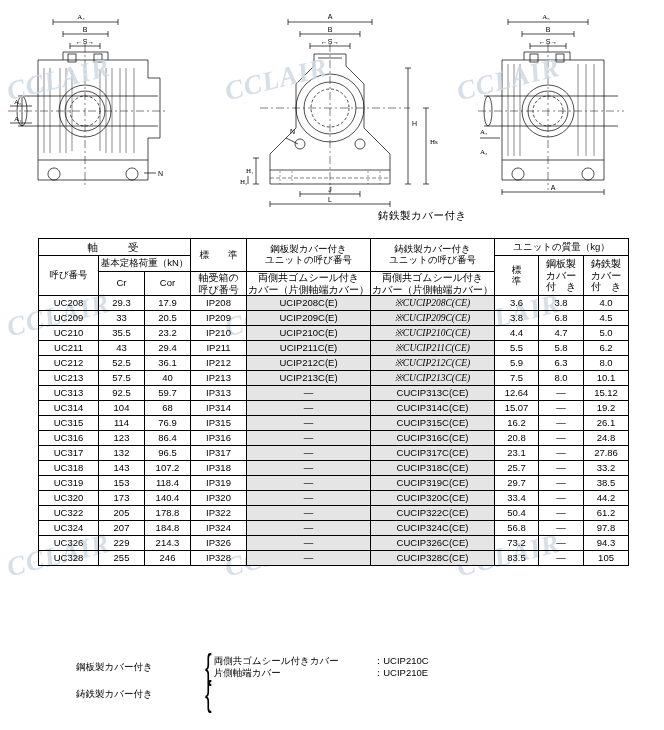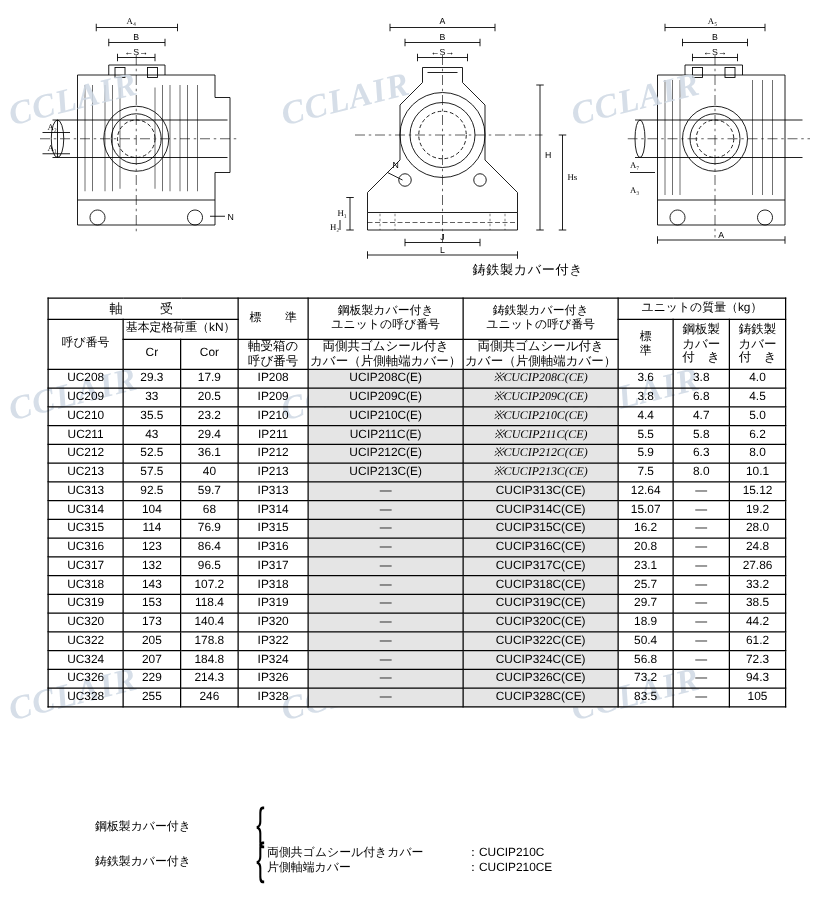--- a/index.html
+++ b/index.html
@@ -8,21 +8,21 @@
     background:#ffffff;
     font-family:"Liberation Sans", sans-serif;
     color:#000;
     position:relative;
     overflow:hidden;
   }
   .page{position:relative;width:664px;height:730px;}
 
   
   .drawings{position:relative;height:232px;width:664px;}
-  .draw-box{position:absolute;margin-left:24px;}
+  .draw-box{position:absolute;}
   .draw-svg{display:block;}
 
   .caption{
     position:absolute;
     font-size:10.5px;
     letter-spacing:0.5px;
   }
 
   
   .wm{
@@ -407,21 +407,21 @@
           </tr>
           <tr>
             <td class="rowcell left">UC315</td>
             <td class="rowcell ">114</td>
             <td class="rowcell ">76.9</td>
             <td class="rowcell ">IP315</td>
             <td class="rowcell shade ">—</td>
             <td class="rowcell shade bold">CUCIP315C(CE)</td>
             <td class="rowcell ">16.2</td>
             <td class="rowcell ">—</td>
-            <td class="rowcell ">28.0</td>
+            <td class="rowcell ">26.1</td>
           </tr>
           <tr>
             <td class="rowcell left">UC316</td>
             <td class="rowcell ">123</td>
             <td class="rowcell ">86.4</td>
             <td class="rowcell ">IP316</td>
             <td class="rowcell shade ">—</td>
             <td class="rowcell shade bold">CUCIP316C(CE)</td>
             <td class="rowcell ">20.8</td>
             <td class="rowcell ">—</td>
@@ -460,21 +460,21 @@
             <td class="rowcell ">—</td>
             <td class="rowcell ">38.5</td>
           </tr>
           <tr class="grp-sep">
             <td class="rowcell left">UC320</td>
             <td class="rowcell ">173</td>
             <td class="rowcell ">140.4</td>
             <td class="rowcell ">IP320</td>
             <td class="rowcell shade ">—</td>
             <td class="rowcell shade bold">CUCIP320C(CE)</td>
-            <td class="rowcell ">18.9</td>
+            <td class="rowcell ">33.4</td>
             <td class="rowcell ">—</td>
             <td class="rowcell ">44.2</td>
           </tr>
           <tr>
             <td class="rowcell left">UC322</td>
             <td class="rowcell ">205</td>
             <td class="rowcell ">178.8</td>
             <td class="rowcell ">IP322</td>
             <td class="rowcell shade ">—</td>
             <td class="rowcell shade bold">CUCIP322C(CE)</td>
@@ -484,21 +484,21 @@
           </tr>
           <tr>
             <td class="rowcell left">UC324</td>
             <td class="rowcell ">207</td>
             <td class="rowcell ">184.8</td>
             <td class="rowcell ">IP324</td>
             <td class="rowcell shade ">—</td>
             <td class="rowcell shade bold">CUCIP324C(CE)</td>
             <td class="rowcell ">56.8</td>
             <td class="rowcell ">—</td>
-            <td class="rowcell ">72.3</td>
+            <td class="rowcell ">97.8</td>
           </tr>
           <tr class="grp-sep">
             <td class="rowcell left">UC326</td>
             <td class="rowcell ">229</td>
             <td class="rowcell ">214.3</td>
             <td class="rowcell ">IP326</td>
             <td class="rowcell shade ">—</td>
             <td class="rowcell shade bold">CUCIP326C(CE)</td>
             <td class="rowcell ">73.2</td>
             <td class="rowcell ">—</td>
@@ -515,28 +515,28 @@
             <td class="rowcell ">—</td>
             <td class="rowcell ">105</td>
           </tr>
         </tbody>
     </table>
   </div>
 
   <div class="note">
 
     <div class="ln ind1" style="margin-top:7px;">
-      <span class="lbl">鋼板製カバー付き</span><span class="brace">{</span>
-    </div>
-
-    <div class="ln ind1" style="margin-top:9px;">
-      <span class="lbl">鋳鉄製カバー付き</span><span class="brace">{</span><span class="bracecol">
+      <span class="lbl">鋼板製カバー付き</span><span class="brace">{</span><span class="bracecol">
         <div>
-          <span style="display:inline-block;width:160px">両側共ゴムシール付きカバー</span><span>：CUCIP210C</span>
+          <span style="display:inline-block;width:160px">両側共ゴムシール付きカバー</span><span>：UCIP210C</span>
         </div>
         <div>
-          <span style="display:inline-block;width:160px">片側軸端カバー</span><span>：CUCIP210CE</span>
+          <span style="display:inline-block;width:160px">片側軸端カバー</span><span>：UCIP210E</span>
         </div>
       </span>
     </div>
+
+    <div class="ln ind1" style="margin-top:9px;">
+      <span class="lbl">鋳鉄製カバー付き</span><span class="brace">{</span>
+    </div>
   </div>
 
 </div>
 
 </body></html>

